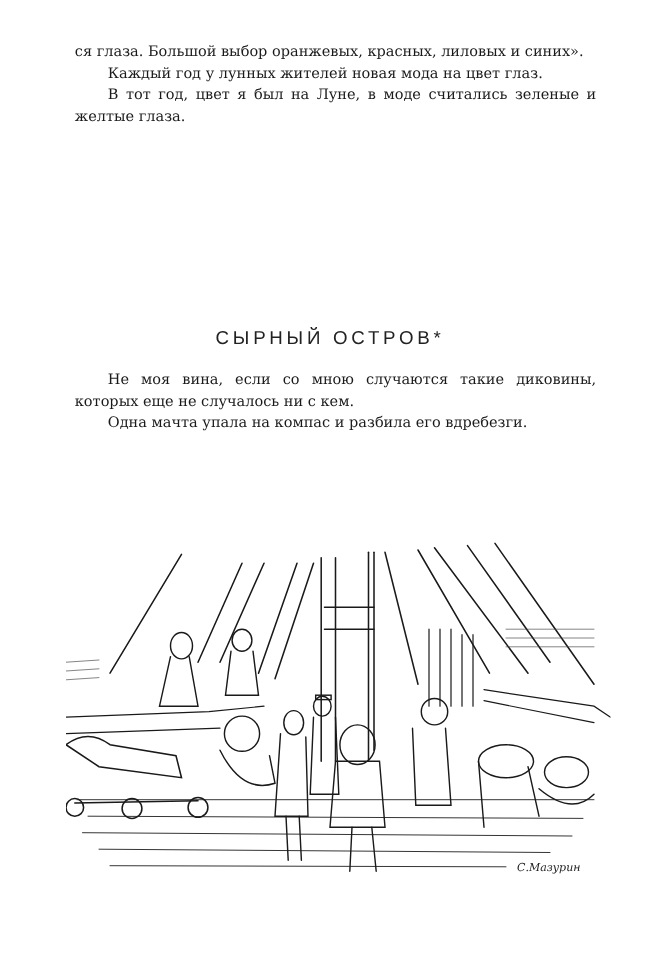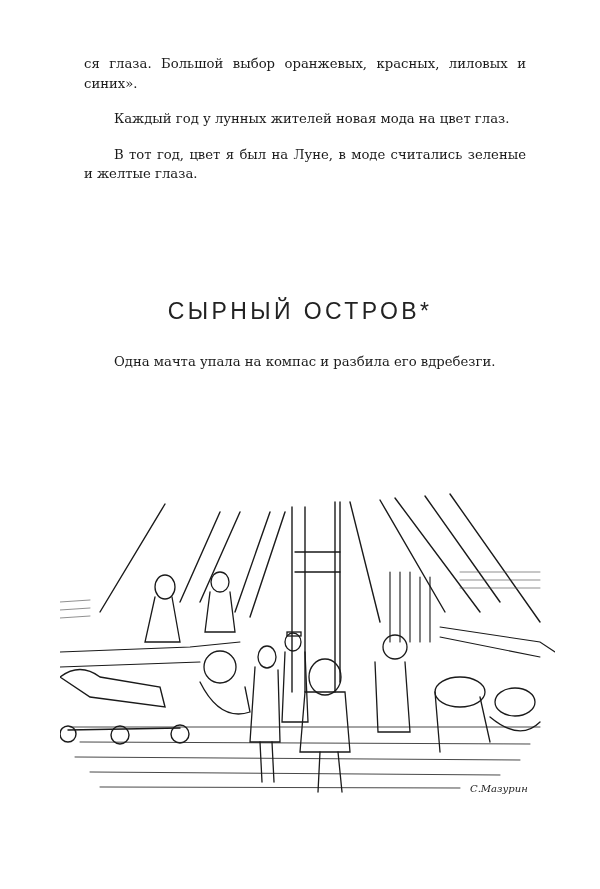--- a/index.html
+++ b/index.html
@@ -1,37 +1,38 @@
 <!DOCTYPE html>
 <html><head>
 <meta charset="utf-8">
 <style>
   html,body{margin:0;padding:0;background:#fff;}
   body{width:600px;height:889px;position:relative;overflow:hidden;
        font-family:"DejaVu Serif","Liberation Serif",serif;color:#1a1a1a;}
   .page{position:absolute;left:68px;top:38px;width:474px;}
-  .p{font-size:13.2px;line-height:19.6px;margin:16px;text-align:justify;text-align-last:left;}
+  .p{font-size:13.2px;line-height:19.6px;margin:0;text-align:justify;text-align-last:left;}
   .indent{text-indent:30px;}
   .title{position:absolute;left:0;width:600px;top:298px;text-align:center;
-         font-family:"Liberation Sans","DejaVu Sans",sans-serif;font-size:23px;letter-spacing:3.4px;color:#222;}
+         font-family:"Liberation Sans","DejaVu Sans",sans-serif;font-size:17px;letter-spacing:3.4px;color:#222;}
   .sec2{position:absolute;left:68px;top:336px;width:474px;}
   .illus{position:absolute;left:60px;top:492px;width:495px;height:310px;text-align:right;}
 </style>
 </head>
 <body>
 
 <div class="page">
   <p class="p">ся глаза. Большой выбор оранжевых, красных, лиловых и синих».</p>
   <p class="p indent">Каждый год у лунных жителей новая мода на цвет глаз.</p>
   <p class="p indent">В тот год, цвет я был на Луне, в моде считались зеленые и желтые глаза.</p>
 </div>
 
 <div class="title">СЫРНЫЙ ОСТРОВ*</div>
 
 <div class="sec2">
+  <p class="p indent">Не моя вина, если со мною случаются такие диковины, которых еще не случалось ни с кем.</p>
   <p class="p indent">Одна мачта упала на компас и разбила его вдребезги.</p>
 </div>
 
 <div class="illus">
   <svg width="495" height="310" viewBox="0 0 495 310" stroke="#1a1a1a" fill="none" stroke-linecap="round">
 
     <g stroke-width="1.4">
       <line x1="105" y1="12" x2="40" y2="120"></line>
       <line x1="160" y1="20" x2="120" y2="110"></line>
       <line x1="180" y1="20" x2="140" y2="110"></line>

